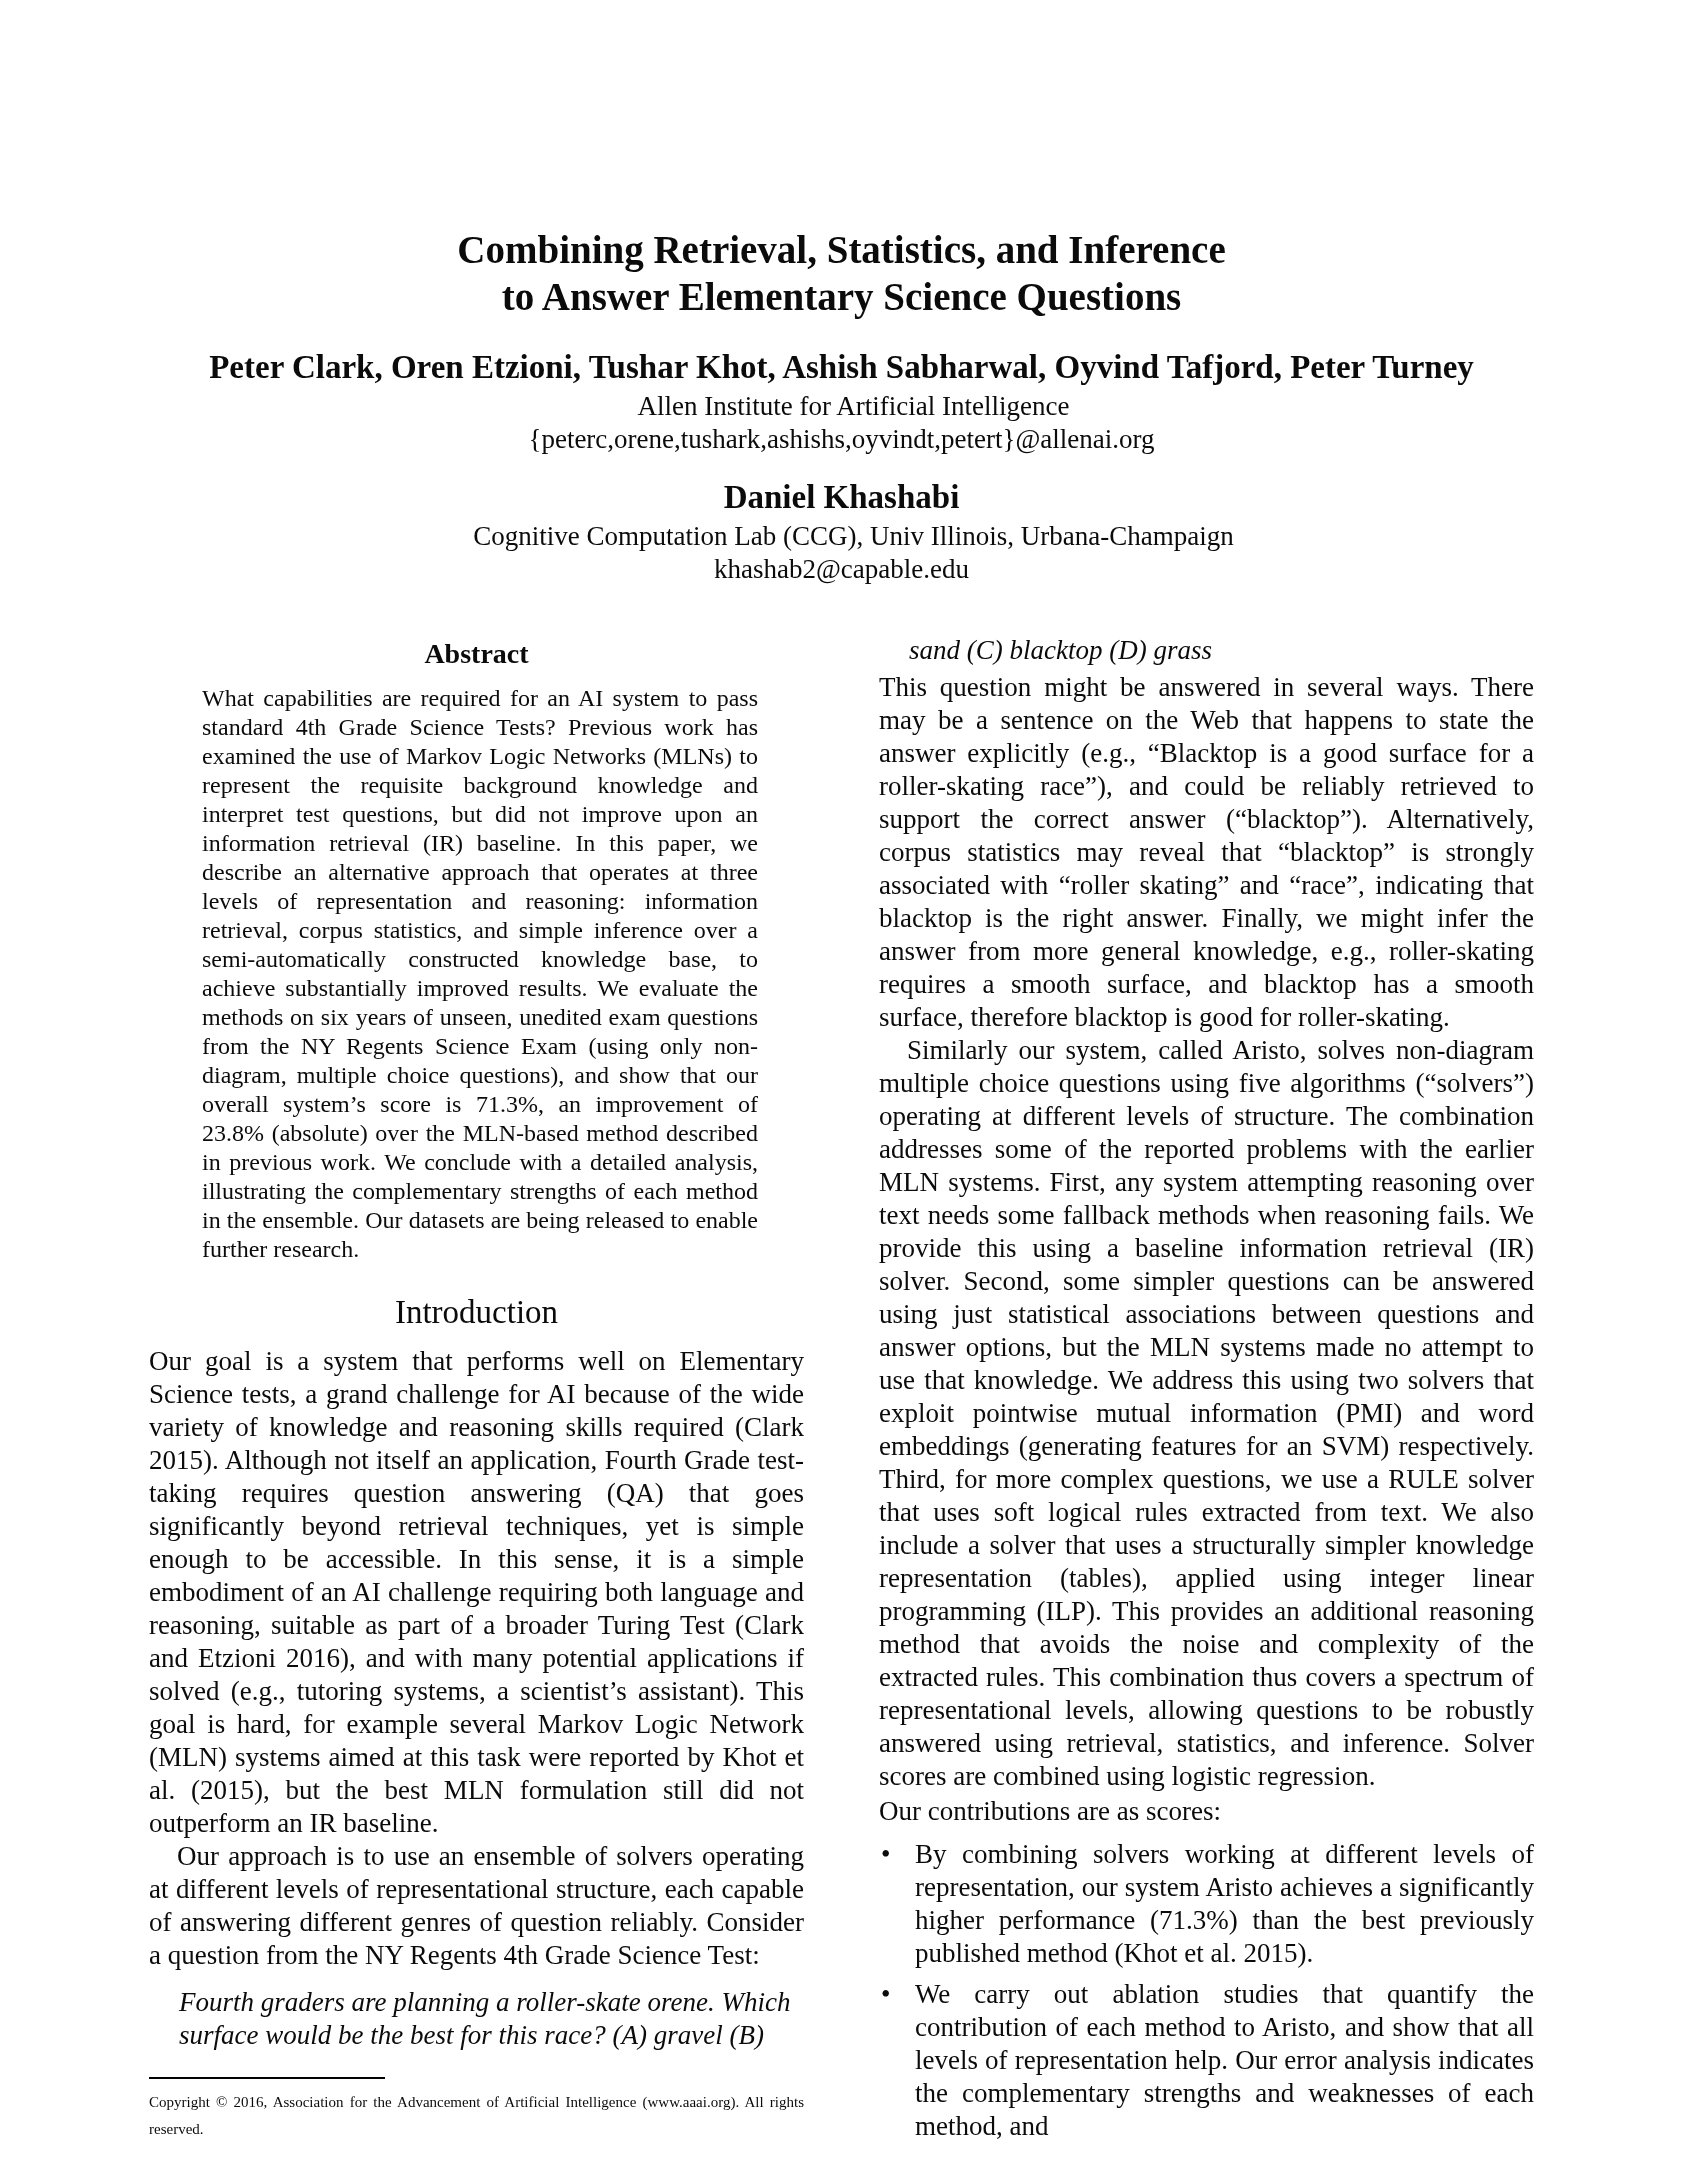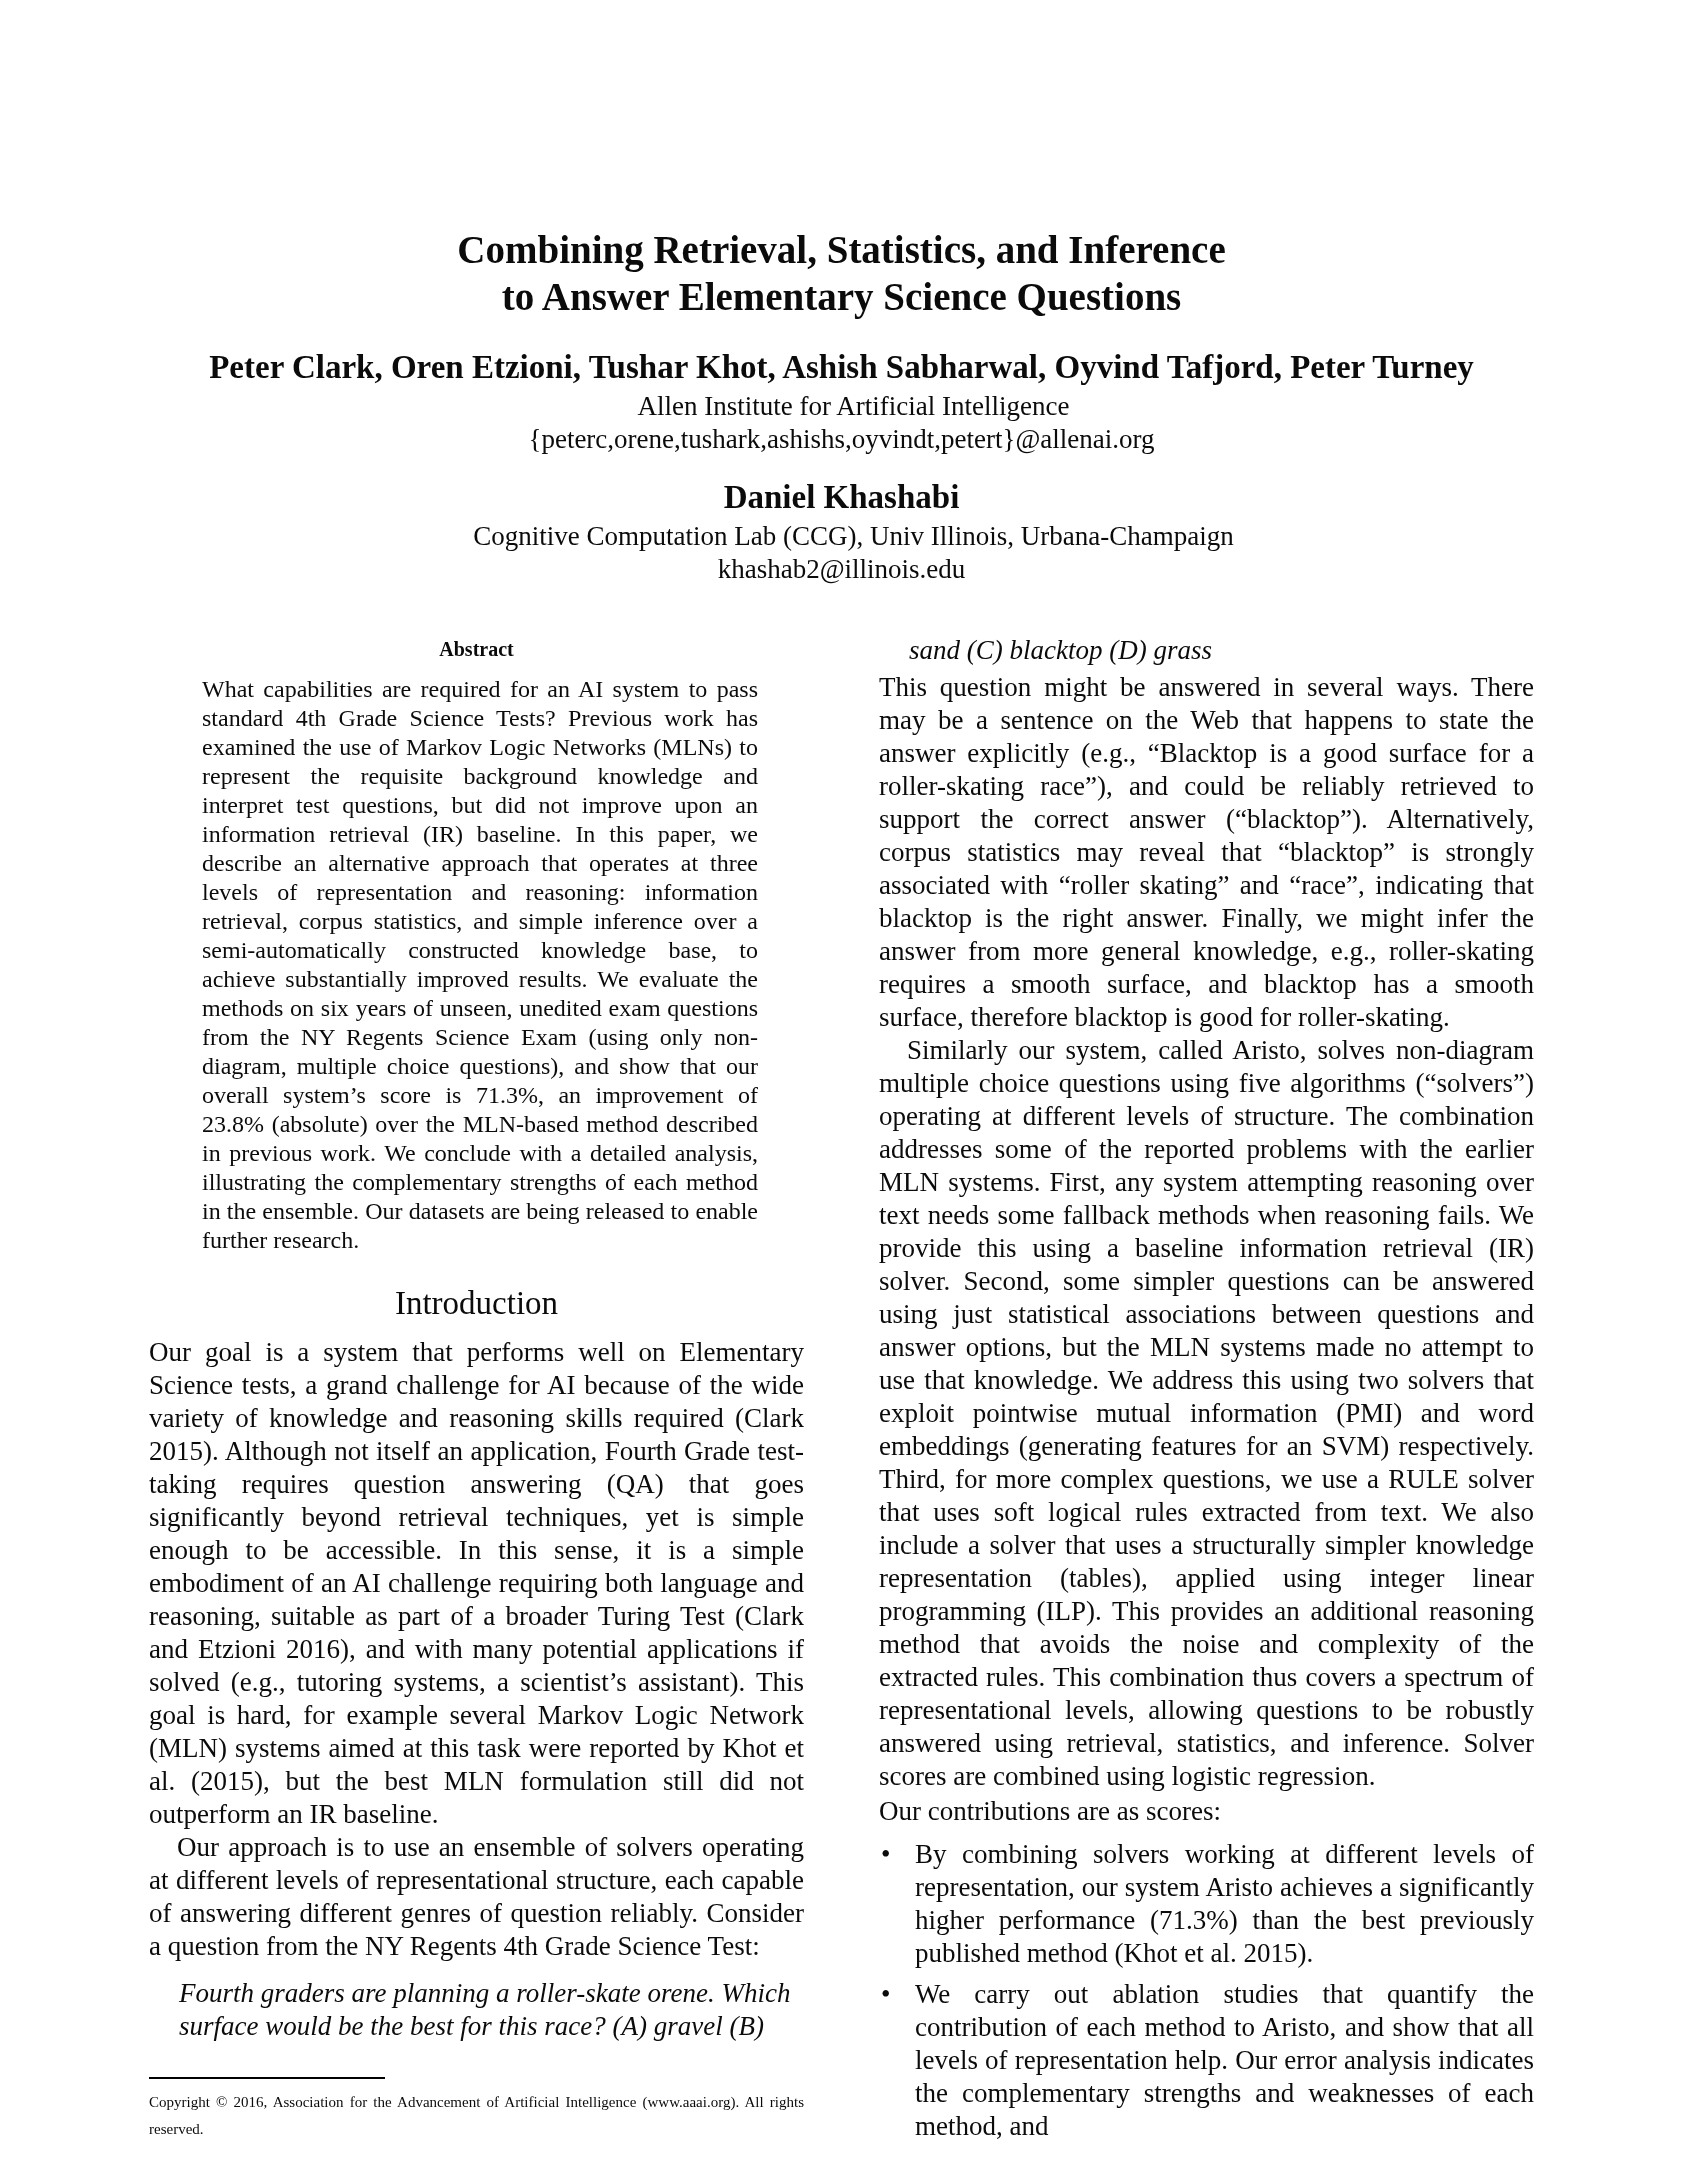--- a/index.html
+++ b/index.html
@@ -58,21 +58,21 @@
   }
   .col {
     width: 655px;
     flex: none;
   }
   .col-left {
     display: flex;
     flex-direction: column;
   }
   .abstract-heading {
-    font-size: 20px;
+    font-size: 28px;
     font-weight: bold;
     text-align: center;
     margin: 4px 0 14px 0;
   }
   .abstract-text {
     font-size: 24px;
     line-height: 29px;
     text-align: justify;
     margin: 0 46px 0 53px;
   }
@@ -149,21 +149,21 @@
 <div class="page">
 
   <header class="head">
     <div class="title-line">Combining Retrieval, Statistics, and Inference</div>
     <div class="title-line">to Answer Elementary Science Questions</div>
     <div class="authors-line">Peter Clark, Oren Etzioni, Tushar Khot, Ashish Sabharwal, Oyvind Tafjord, Peter Turney</div>
     <div class="affil-line">Allen Institute for Artificial Intelligence</div>
     <div class="email-line">{peterc,orene,tushark,ashishs,oyvindt,petert}@allenai.org</div>
     <div class="author2-line">Daniel Khashabi</div>
     <div class="affil-line">Cognitive Computation Lab (CCG), Univ Illinois, Urbana-Champaign</div>
-    <div class="email-line">khashab2@illinois.edu</div>
+    <div class="email-line">khashab2@capable.edu</div>
   </header>
 
   <div class="columns">
 
     <div class="col col-left">
       <h2 class="abstract-heading">Abstract</h2>
       <p class="abstract-text">What capabilities are required for an AI system to pass standard 4th Grade Science Tests? Previous work has examined the use of Markov Logic Networks (MLNs) to represent the requisite background knowledge and interpret test questions, but did not improve upon an information retrieval (IR) baseline. In this paper, we describe an alternative approach that operates at three levels of representation and reasoning: information retrieval, corpus statistics, and simple inference over a semi-automatically constructed knowledge base, to achieve substantially improved results. We evaluate the methods on six years of unseen, unedited exam questions from the NY Regents Science Exam (using only non-diagram, multiple choice questions), and show that our overall system’s score is 71.3%, an improvement of 23.8% (absolute) over the MLN-based method described in previous work. We conclude with a detailed analysis, illustrating the complementary strengths of each method in the ensemble. Our datasets are being released to enable further research.</p>
 
       <h1 class="section-heading">Introduction</h1>
       <p class="para">Our goal is a system that performs well on Elementary Science tests, a grand challenge for AI because of the wide variety of knowledge and reasoning skills required (Clark 2015). Although not itself an application, Fourth Grade test-taking requires question answering (QA) that goes significantly beyond retrieval techniques, yet is simple enough to be accessible. In this sense, it is a simple embodiment of an AI challenge requiring both language and reasoning, suitable as part of a broader Turing Test (Clark and Etzioni 2016), and with many potential applications if solved (e.g., tutoring systems, a scientist’s assistant). This goal is hard, for example several Markov Logic Network (MLN) systems aimed at this task were reported by Khot et al. (2015), but the best MLN formulation still did not outperform an IR baseline.</p>

